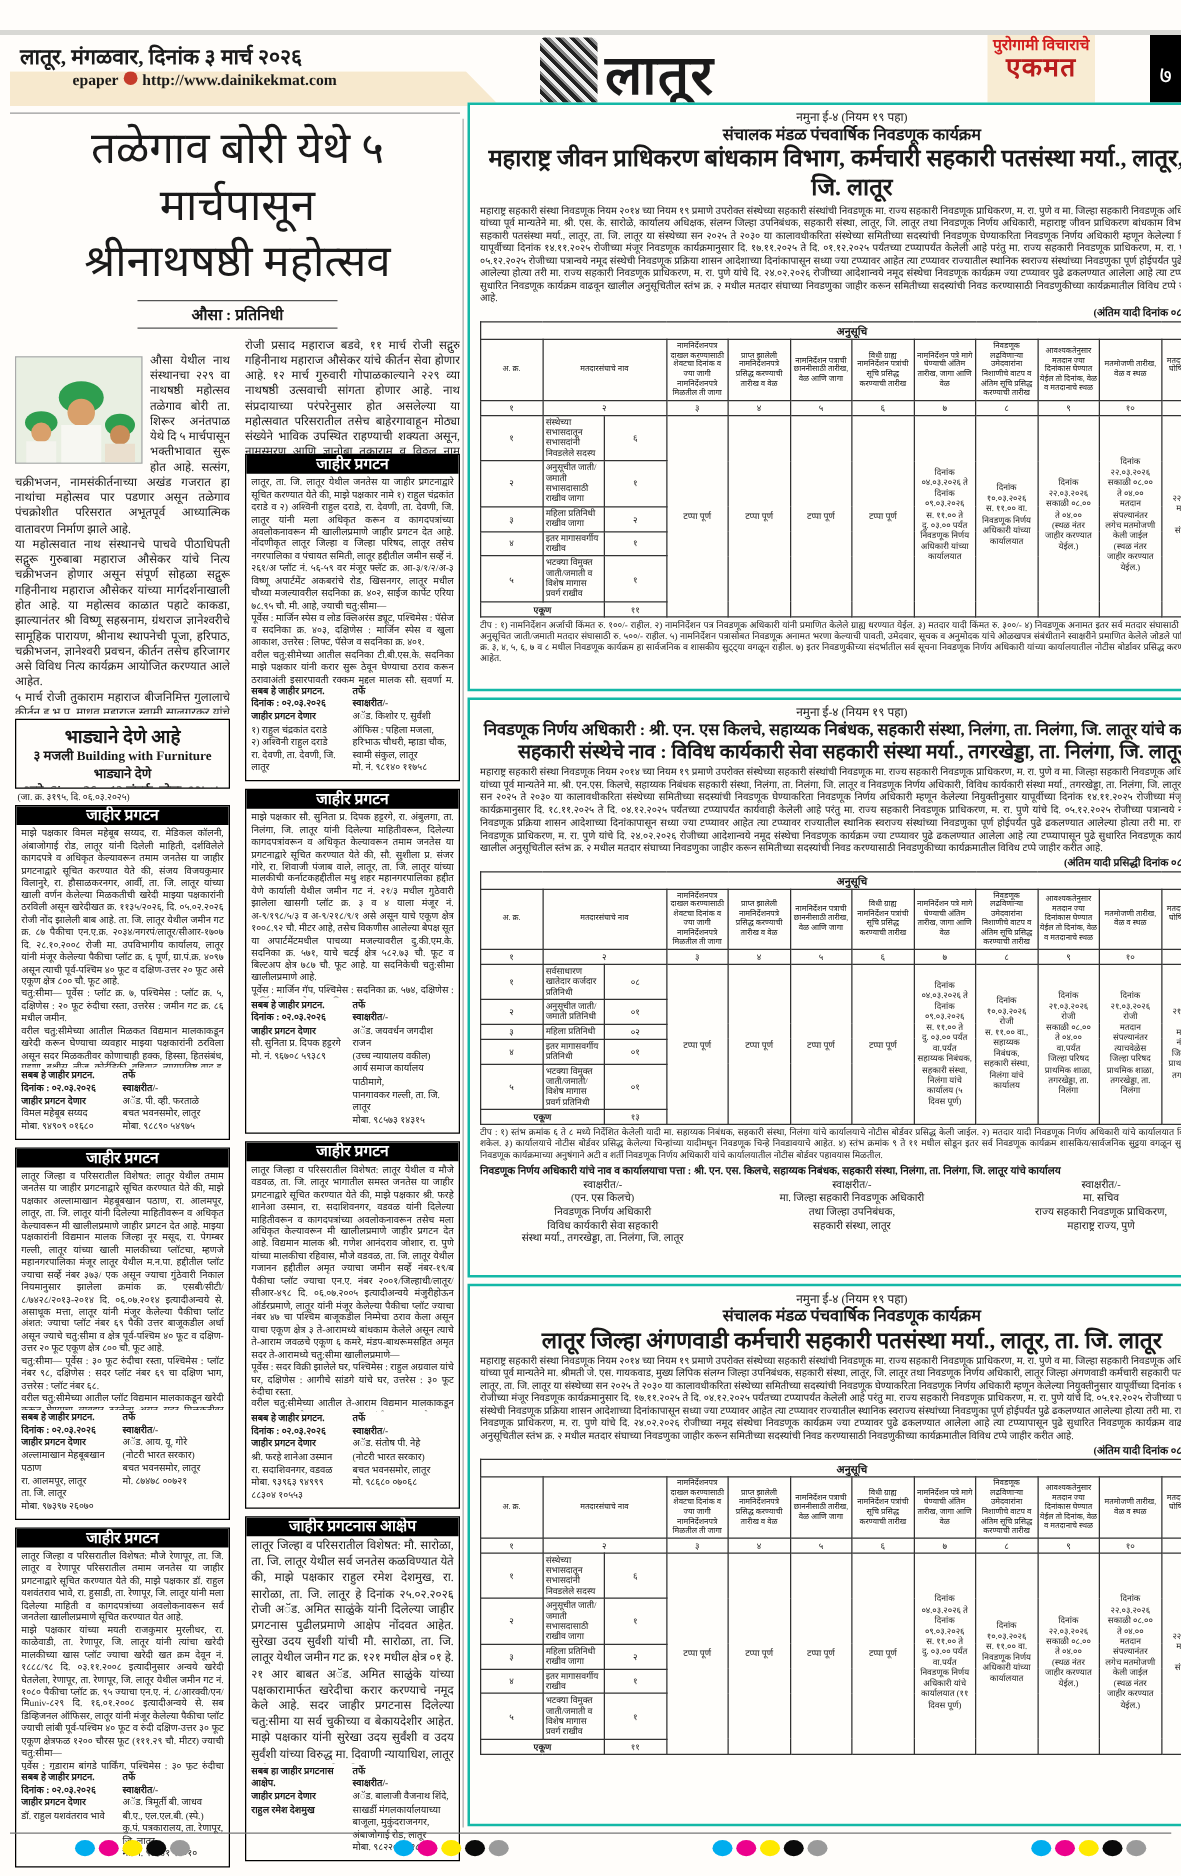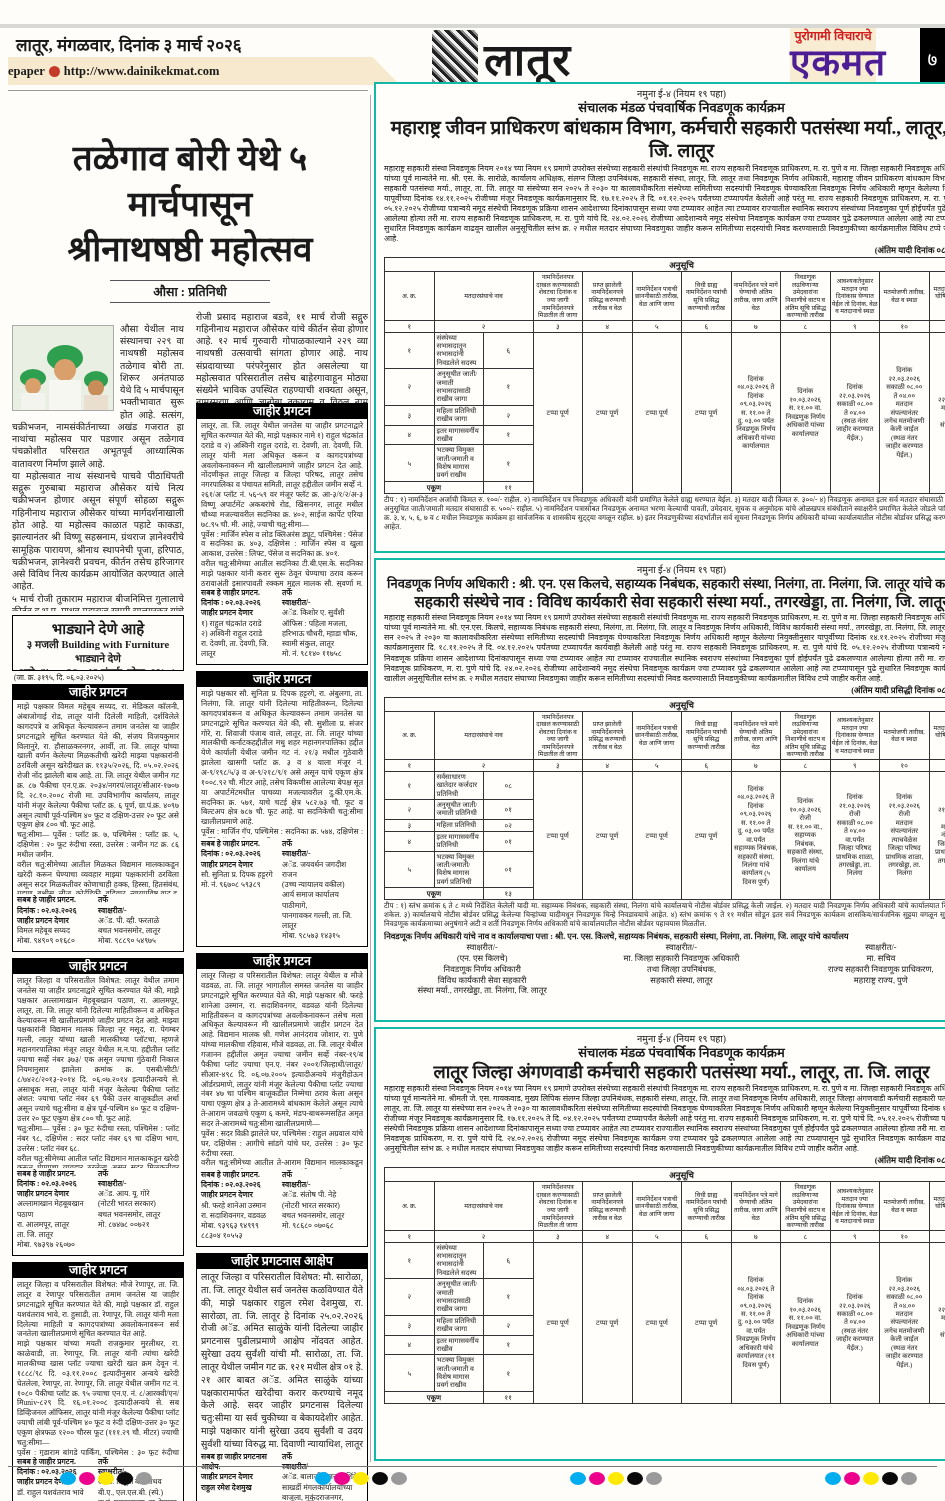--- a/index.html
+++ b/index.html
@@ -4,34 +4,34 @@
 <style>
   html,body{margin:0;padding:0;background:#e8e8e4;}
   #page{position:relative;width:945px;height:1501px;background:#fffdfa;margin:0 auto;
         font-family:"Liberation Serif","DejaVu Serif",serif;color:#1a1a1a;overflow:hidden;}
   .abs{position:absolute;}
   .pre{white-space:pre-line;}
   
   #topbar{top:24px;left:0;width:945px;height:4px;background:#d8d8d4;}
   #dateline{top:33px;left:16px;font-size:17px;font-weight:bold;}
   #epaper-strip{top:57px;left:8px;width:392px;height:28px;background:#f7e9ce;
-      clip-path:polygon(0 0,93% 0,100% 100%,0 100%);display:flex;align-items:center;box-sizing:border-box;}
+      clip-path:polygon(0 0,93% 0,100% 100%,0 100%);display:flex;align-items:flex-start;padding-left:50px;box-sizing:border-box;}
   #epaper-strip .url{font-size:12.5px;font-weight:bold;}
   .globe{display:inline-block;width:11px;height:11px;border-radius:50%;background:#c53b2a;margin:0 4px;vertical-align:-1px;}
   #logo{top:30px;left:432px;width:46px;height:56px;
       background:repeating-linear-gradient(45deg,#222 0 3px,#888 3px 5px,#eee 5px 8px);border-radius:4px;}
   #masthead-city{top:28px;left:484px;font-size:44px;font-weight:bold;letter-spacing:1px;}
   #ekmat-box{top:28px;left:790px;width:86px;height:62px;background:#f8ecd3;text-align:center;padding-top:2px;box-sizing:border-box;}
   #ekmat-tag{font-size:12.5px;font-weight:bold;color:#d21d1d;line-height:1.1;}
-  #ekmat-name{font-size:37px;font-weight:bold;color:#4c1d95;line-height:1.0;letter-spacing:1px;}
+  #ekmat-name{font-size:21px;font-weight:bold;color:#b91c1c;line-height:1.0;letter-spacing:1px;}
   #pagenum-box{top:28px;left:920px;width:25px;height:62px;background:#000;color:#fff;display:flex;align-items:center;justify-content:center;font-size:19px;}
   #header-rule{top:90px;left:8px;width:360px;height:1px;background:#999;}
   
   #left-sec{top:96px;left:12px;width:356px;}
-  #headline{font-size:35px;font-weight:bold;text-align:center;line-height:1.3;white-space:pre-line;margin-top:40px;}
+  #headline{font-size:35px;font-weight:normal;text-align:center;line-height:1.3;white-space:pre-line;}
   #byline{width:160px;margin:7px auto 8px auto;text-align:center;font-size:12.5px;font-weight:bold;
       border-top:1px solid #555;border-bottom:1px solid #555;padding:2px 0;}
   #twocol{display:flex;gap:12px;}
   .subcol{width:172px;}
   .art{font-size:9.3px;text-align:justify;line-height:1.32;}
   #art1{height:300px;overflow:hidden;}
   #art2{height:92px;overflow:hidden;}
   #photo{float:left;width:100px;height:84px;margin:2px 6px 2px 0;border:1px solid #aaa;background:#dfe8df;}
   
   #rental{border:1.5px solid #000;margin-top:4px;height:56px;overflow:hidden;text-align:center;padding:2px;box-sizing:border-box;}

